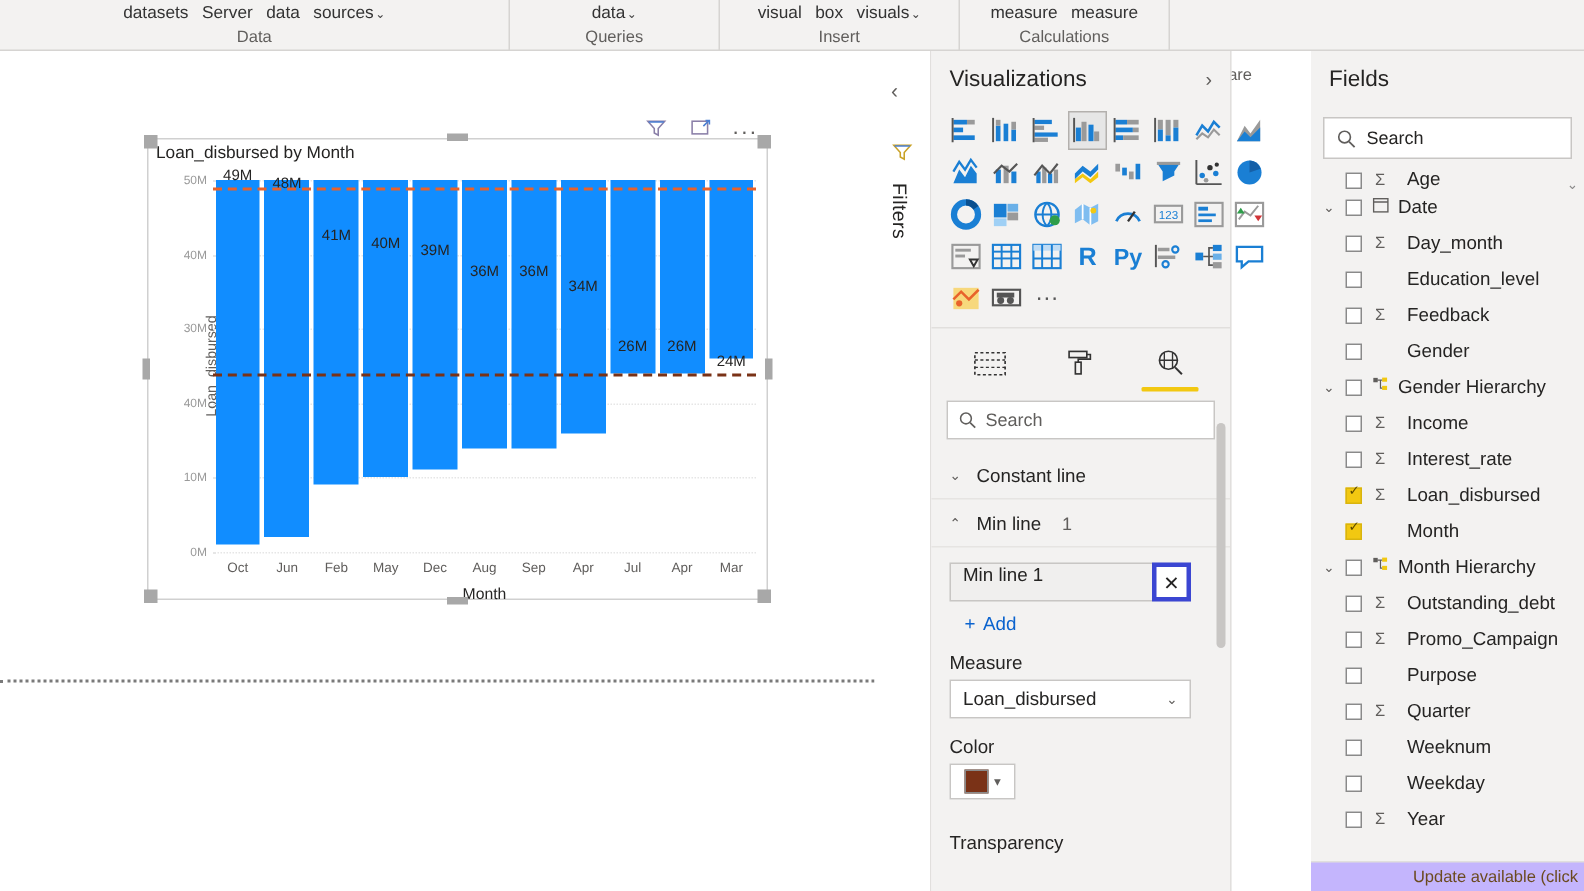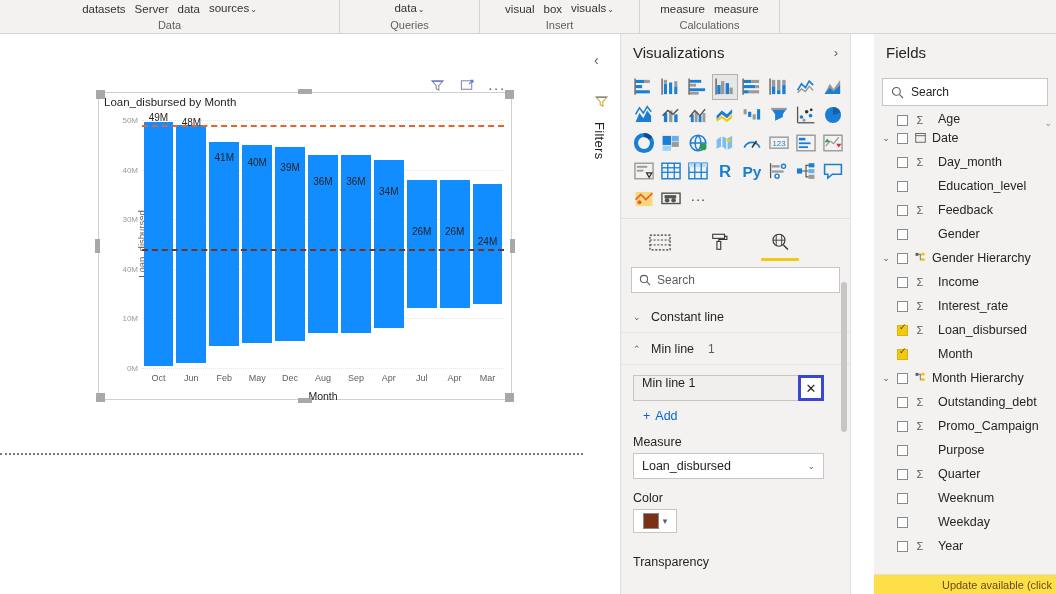--- a/index.html
+++ b/index.html
@@ -65,41 +65,41 @@
   .plot { position:absolute; left:44px; top:28px; width:362px; height:248px; }
   .ylabel { position:absolute; left:-34px; top:50%; transform:translateY(-50%) rotate(-90deg);
             transform-origin:center; font-size:9.5px; color:#605e5c; white-space:nowrap; }
   .ytick { position:absolute; right:calc(100% + 4px); font-size:8px; color:#9a9a9a;
            transform:translateY(-50%); white-space:nowrap; }
   .gridline { position:absolute; left:0; width:100%; height:0;
               border-top:1px dotted #e6e6e6; }
   .bars { position:absolute; left:0; bottom:0; width:100%; height:100%;
           display:flex; align-items:flex-end; justify-content:space-between; }
   .barcol { position:relative; flex:1; height:100%; display:flex;
-            flex-direction:column; justify-content:center; align-items:center;
+            flex-direction:column; justify-content:flex-start; align-items:center;
             margin:0 1.5px; }
   .bar { width:100%; cursor:pointer; }
   .barlabel { position:absolute; font-size:10px; color:#252423; white-space:nowrap; }
   .refline { position:absolute; left:0; width:100%; height:0; }
   .xtick { position:absolute; top:calc(100% + 5px); font-size:9px; color:#605e5c;
            width:100%; text-align:center; }
   .xlabel { position:absolute; left:0; width:100%; top:calc(100% + 22px);
             text-align:center; font-size:10.5px; color:#252423; }
 
   
   .filters-pane { position:absolute; left:583px; top:34px; width:38px; height:560px;
                   background:#ffffff; border-right:1px solid #e1dfdd; }
   .fp-chevron { position:absolute; left:11px; top:18px; font-size:14px;
                 color:#605e5c; cursor:pointer; }
   .fp-funnel { position:absolute; left:11px; top:60px; cursor:pointer; }
   .fp-text { position:absolute; left:9px; top:88px; writing-mode:vertical-rl;
              font-size:13px; color:#252423; letter-spacing:.3px; }
 
   
-  .viz-pane { position:absolute; left:621px; top:34px; width:230px; height:560px;
+  .viz-pane { position:absolute; left:621px; top:34px; width:200px; height:560px;
               background:#f3f2f1; border-right:1px solid #e1dfdd; }
   .pane-header { height:36px; display:flex; align-items:center;
                  justify-content:space-between; padding:0 12px; }
   .pane-title { font-size:15px; color:#252423; }
   .pane-chev { font-size:13px; color:#605e5c; cursor:pointer; }
 
   .viz-grid { padding:4px 10px 2px 10px; display:grid;
               grid-template-columns:repeat(8, 1fr); gap:2px 1px; }
   .viz-ico { width:26px; height:26px; display:flex; align-items:center;
              justify-content:center; cursor:pointer; border:1px solid transparent; }
@@ -163,21 +163,21 @@
           flex:none; }
   .cbox.on { background:#f2c811; border-color:#d9b40e; position:relative; }
   .cbox.on::after { content:"✓"; position:absolute; left:1px; top:-4px;
                     font-size:9px; color:#5c4a00; }
   .f-ico { width:14px; text-align:center; font-size:11px; color:#605e5c; flex:none; }
   .f-ico.blank { visibility:hidden; }
   .f-indent { padding-left:6px; }
   .f-scrollup, .f-scrolldn { position:absolute; right:4px; font-size:9px;
                              color:#8a8a8a; }
   .status-bar { position:absolute; left:874px; bottom:0; width:182px; height:20px;
-                background:#fde047; border-top:1px solid #e1dfdd;
+                background:#c4b5fd; border-top:1px solid #e1dfdd;
                 display:flex; align-items:center; justify-content:flex-end;
                 padding-right:4px; }
   .status-link { font-size:11px; color:#6b4a1f; cursor:pointer; white-space:nowrap; }
 </style>
 </head>
 <body>
 
 <div class="ribbon">
   <div class="ribbon-groups" id="ribbon-groups">
       <div class="rgroup rg-data">

